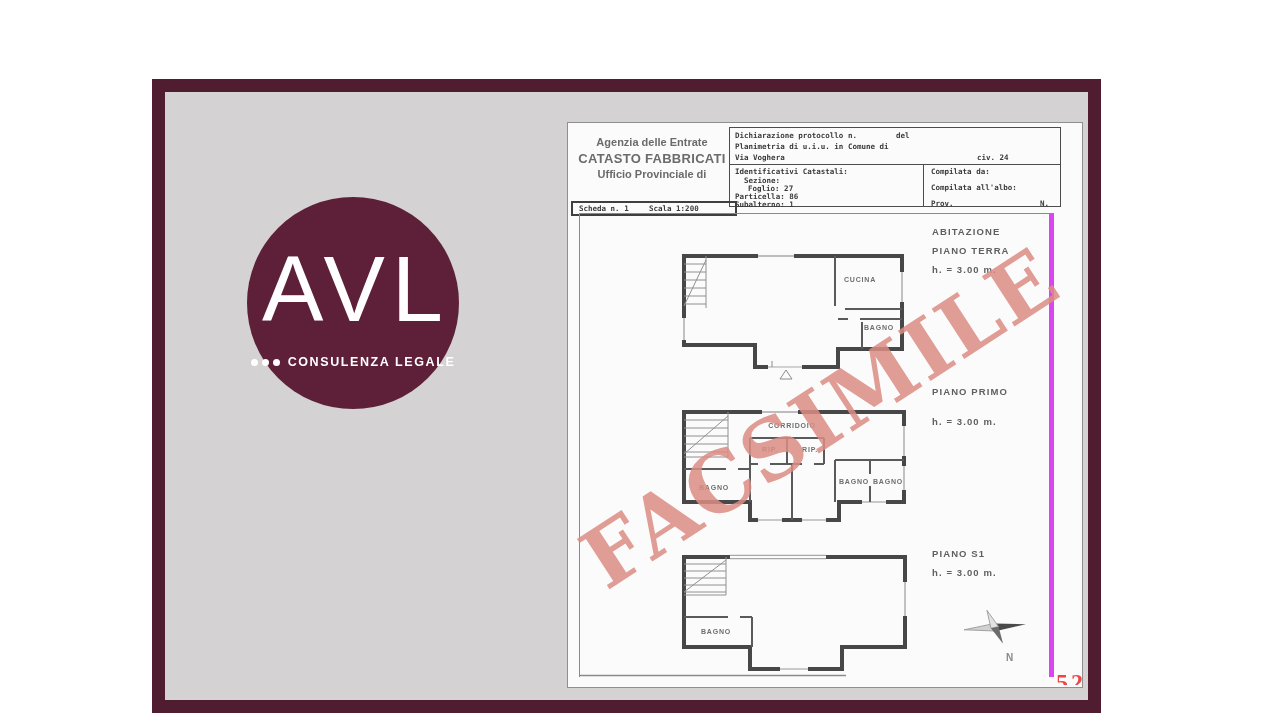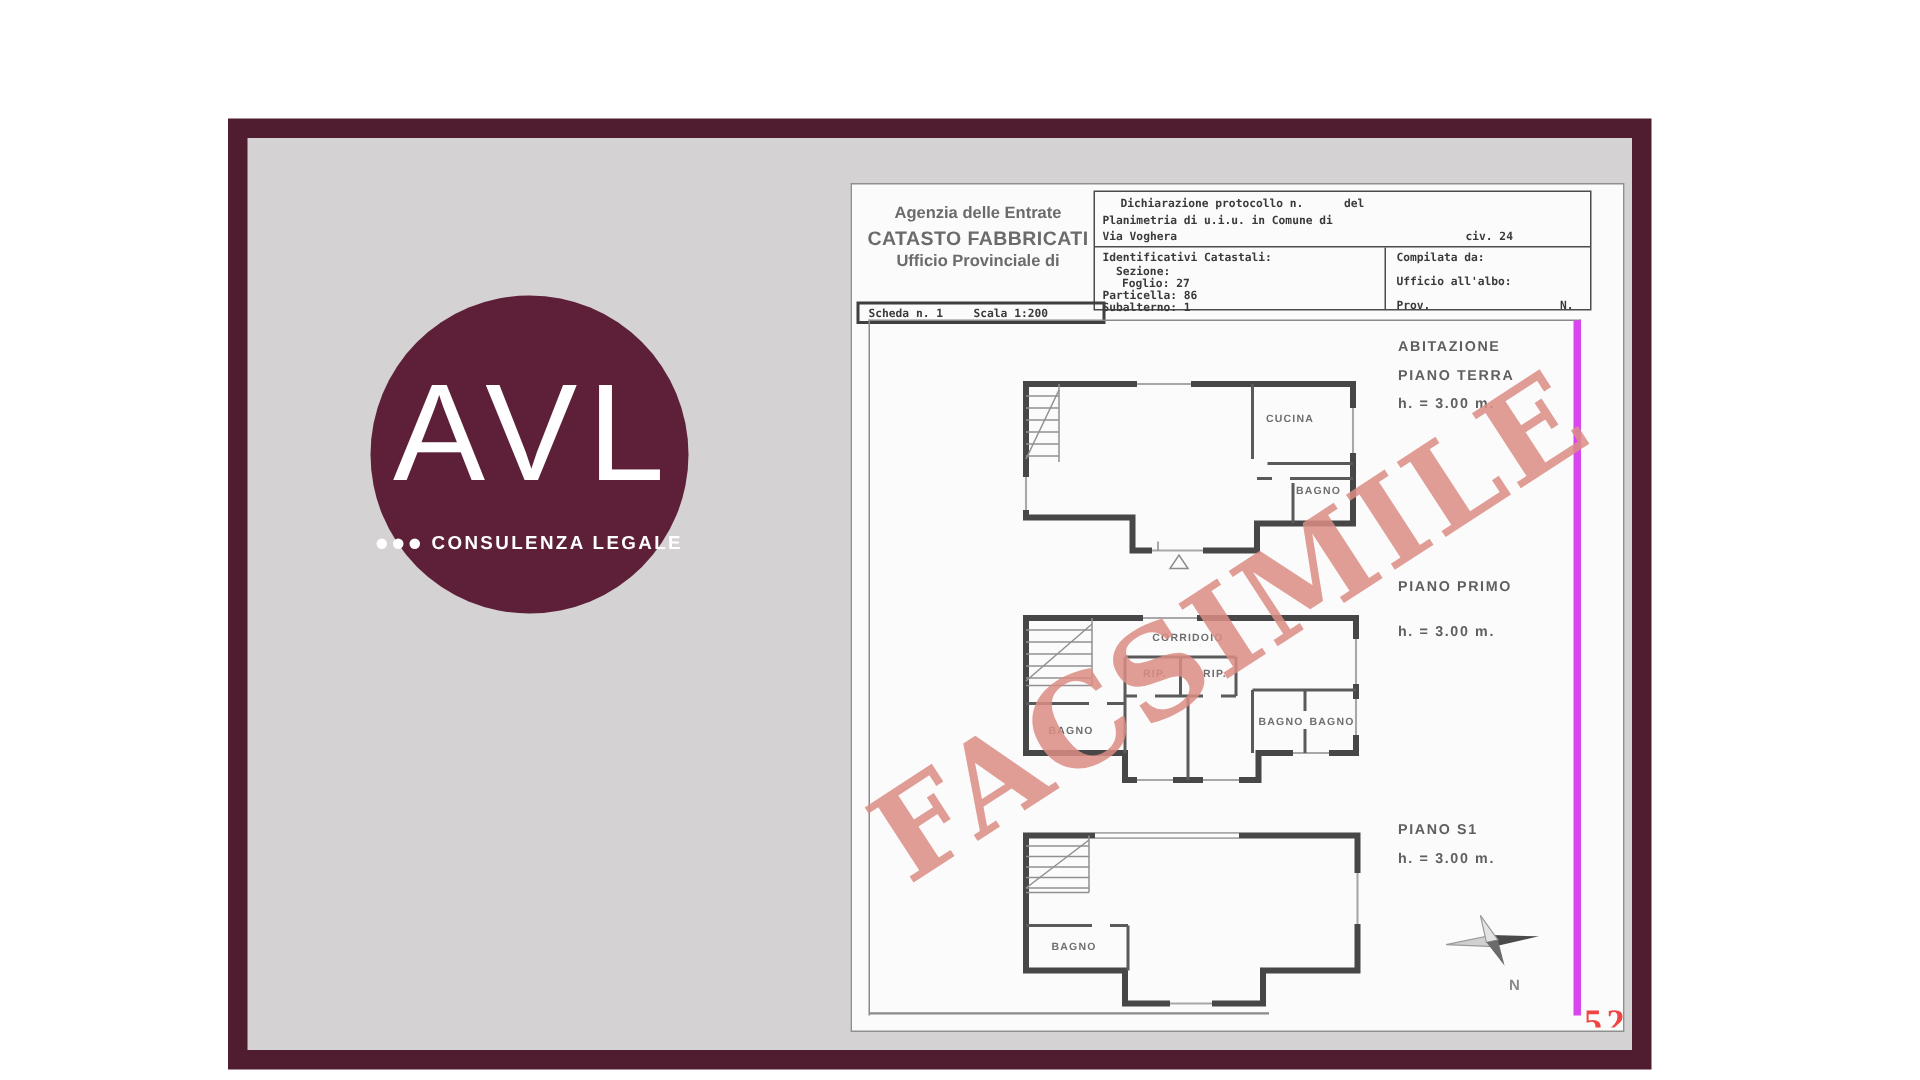--- a/index.html
+++ b/index.html
@@ -69,36 +69,36 @@
   <div class="abs paper">
 
     <div class="abs hdr-left">
       <div class="hdr-l1">Agenzia delle Entrate</div>
       <div class="hdr-l2">CATASTO FABBRICATI</div>
       <div class="hdr-l3">Ufficio Provinciale di</div>
     </div>
 
     <div class="abs tbl">
       <div class="abs tbl-row1">
-        <span class="abs doc-mono" style="left:17px;top:3px;">Dichiarazione protocollo n.</span>
+        <span class="abs doc-mono" style="left:5px;top:3px;">Dichiarazione protocollo n.</span>
         <span class="abs doc-mono" style="left:166px;top:3px;">del</span>
         <span class="abs doc-mono" style="left:5px;top:14px;">Planimetria di u.i.u. in Comune di</span>
         <span class="abs doc-mono" style="left:5px;top:25px;">Via Voghera</span>
         <span class="abs doc-mono" style="left:247px;top:25px;">civ. 24</span>
       </div>
       <div class="abs tbl-row2l">
         <span class="abs doc-mono" style="left:5px;top:2px;">Identificativi Catastali:</span>
         <span class="abs doc-mono" style="left:14px;top:11px;">Sezione:</span>
         <span class="abs doc-mono" style="left:18px;top:19px;">Foglio: 27</span>
         <span class="abs doc-mono" style="left:5px;top:27px;">Particella: 86</span>
         <span class="abs doc-mono" style="left:5px;top:35px;">Subalterno: 1</span>
       </div>
       <div class="abs tbl-row2r">
         <span class="abs doc-mono" style="left:7px;top:2px;">Compilata da:</span>
-        <span class="abs doc-mono" style="left:7px;top:18px;">Ufficio all'albo:</span>
+        <span class="abs doc-mono" style="left:7px;top:18px;">Compilata all'albo:</span>
         <span class="abs doc-mono" style="left:7px;top:34px;">Prov.</span>
         <span class="abs doc-mono" style="left:116px;top:34px;">N.</span>
       </div>
     </div>
 
     <div class="abs scheda">
       <span class="abs doc-mono" style="left:6px;top:1px;">Scheda n. 1</span>
       <span class="abs doc-mono" style="left:76px;top:1px;">Scala 1:200</span>
     </div>
 

